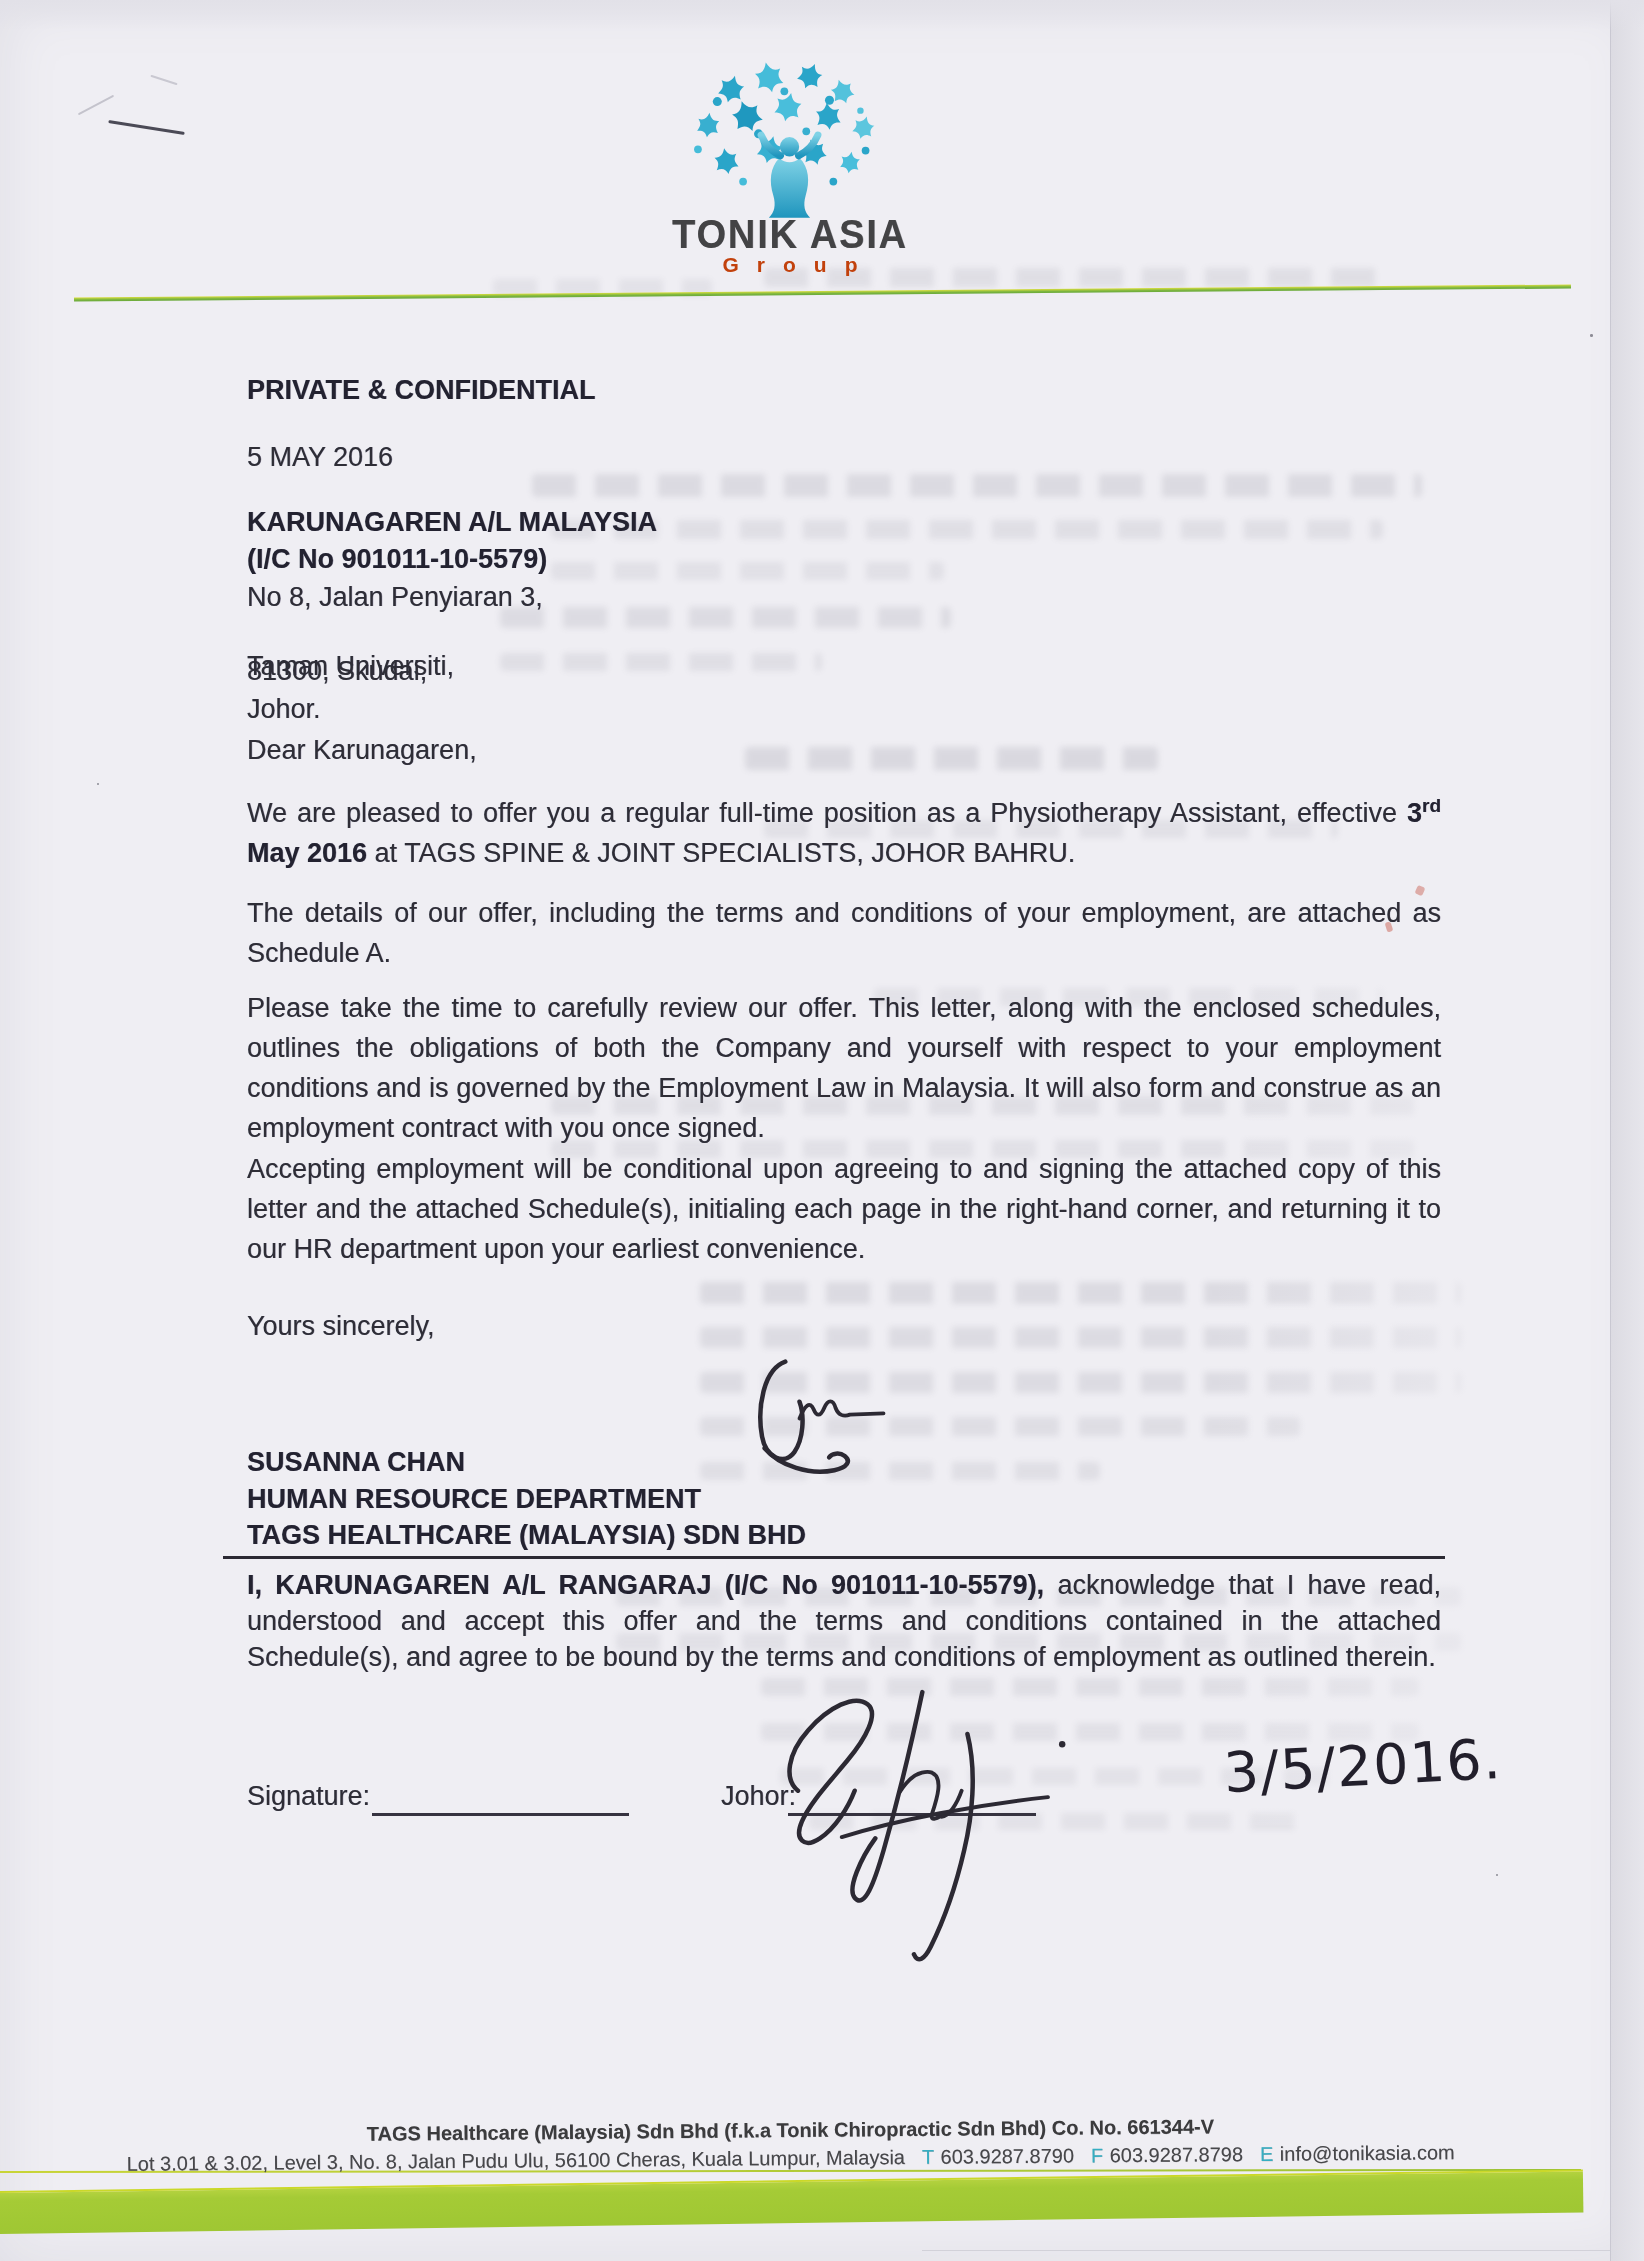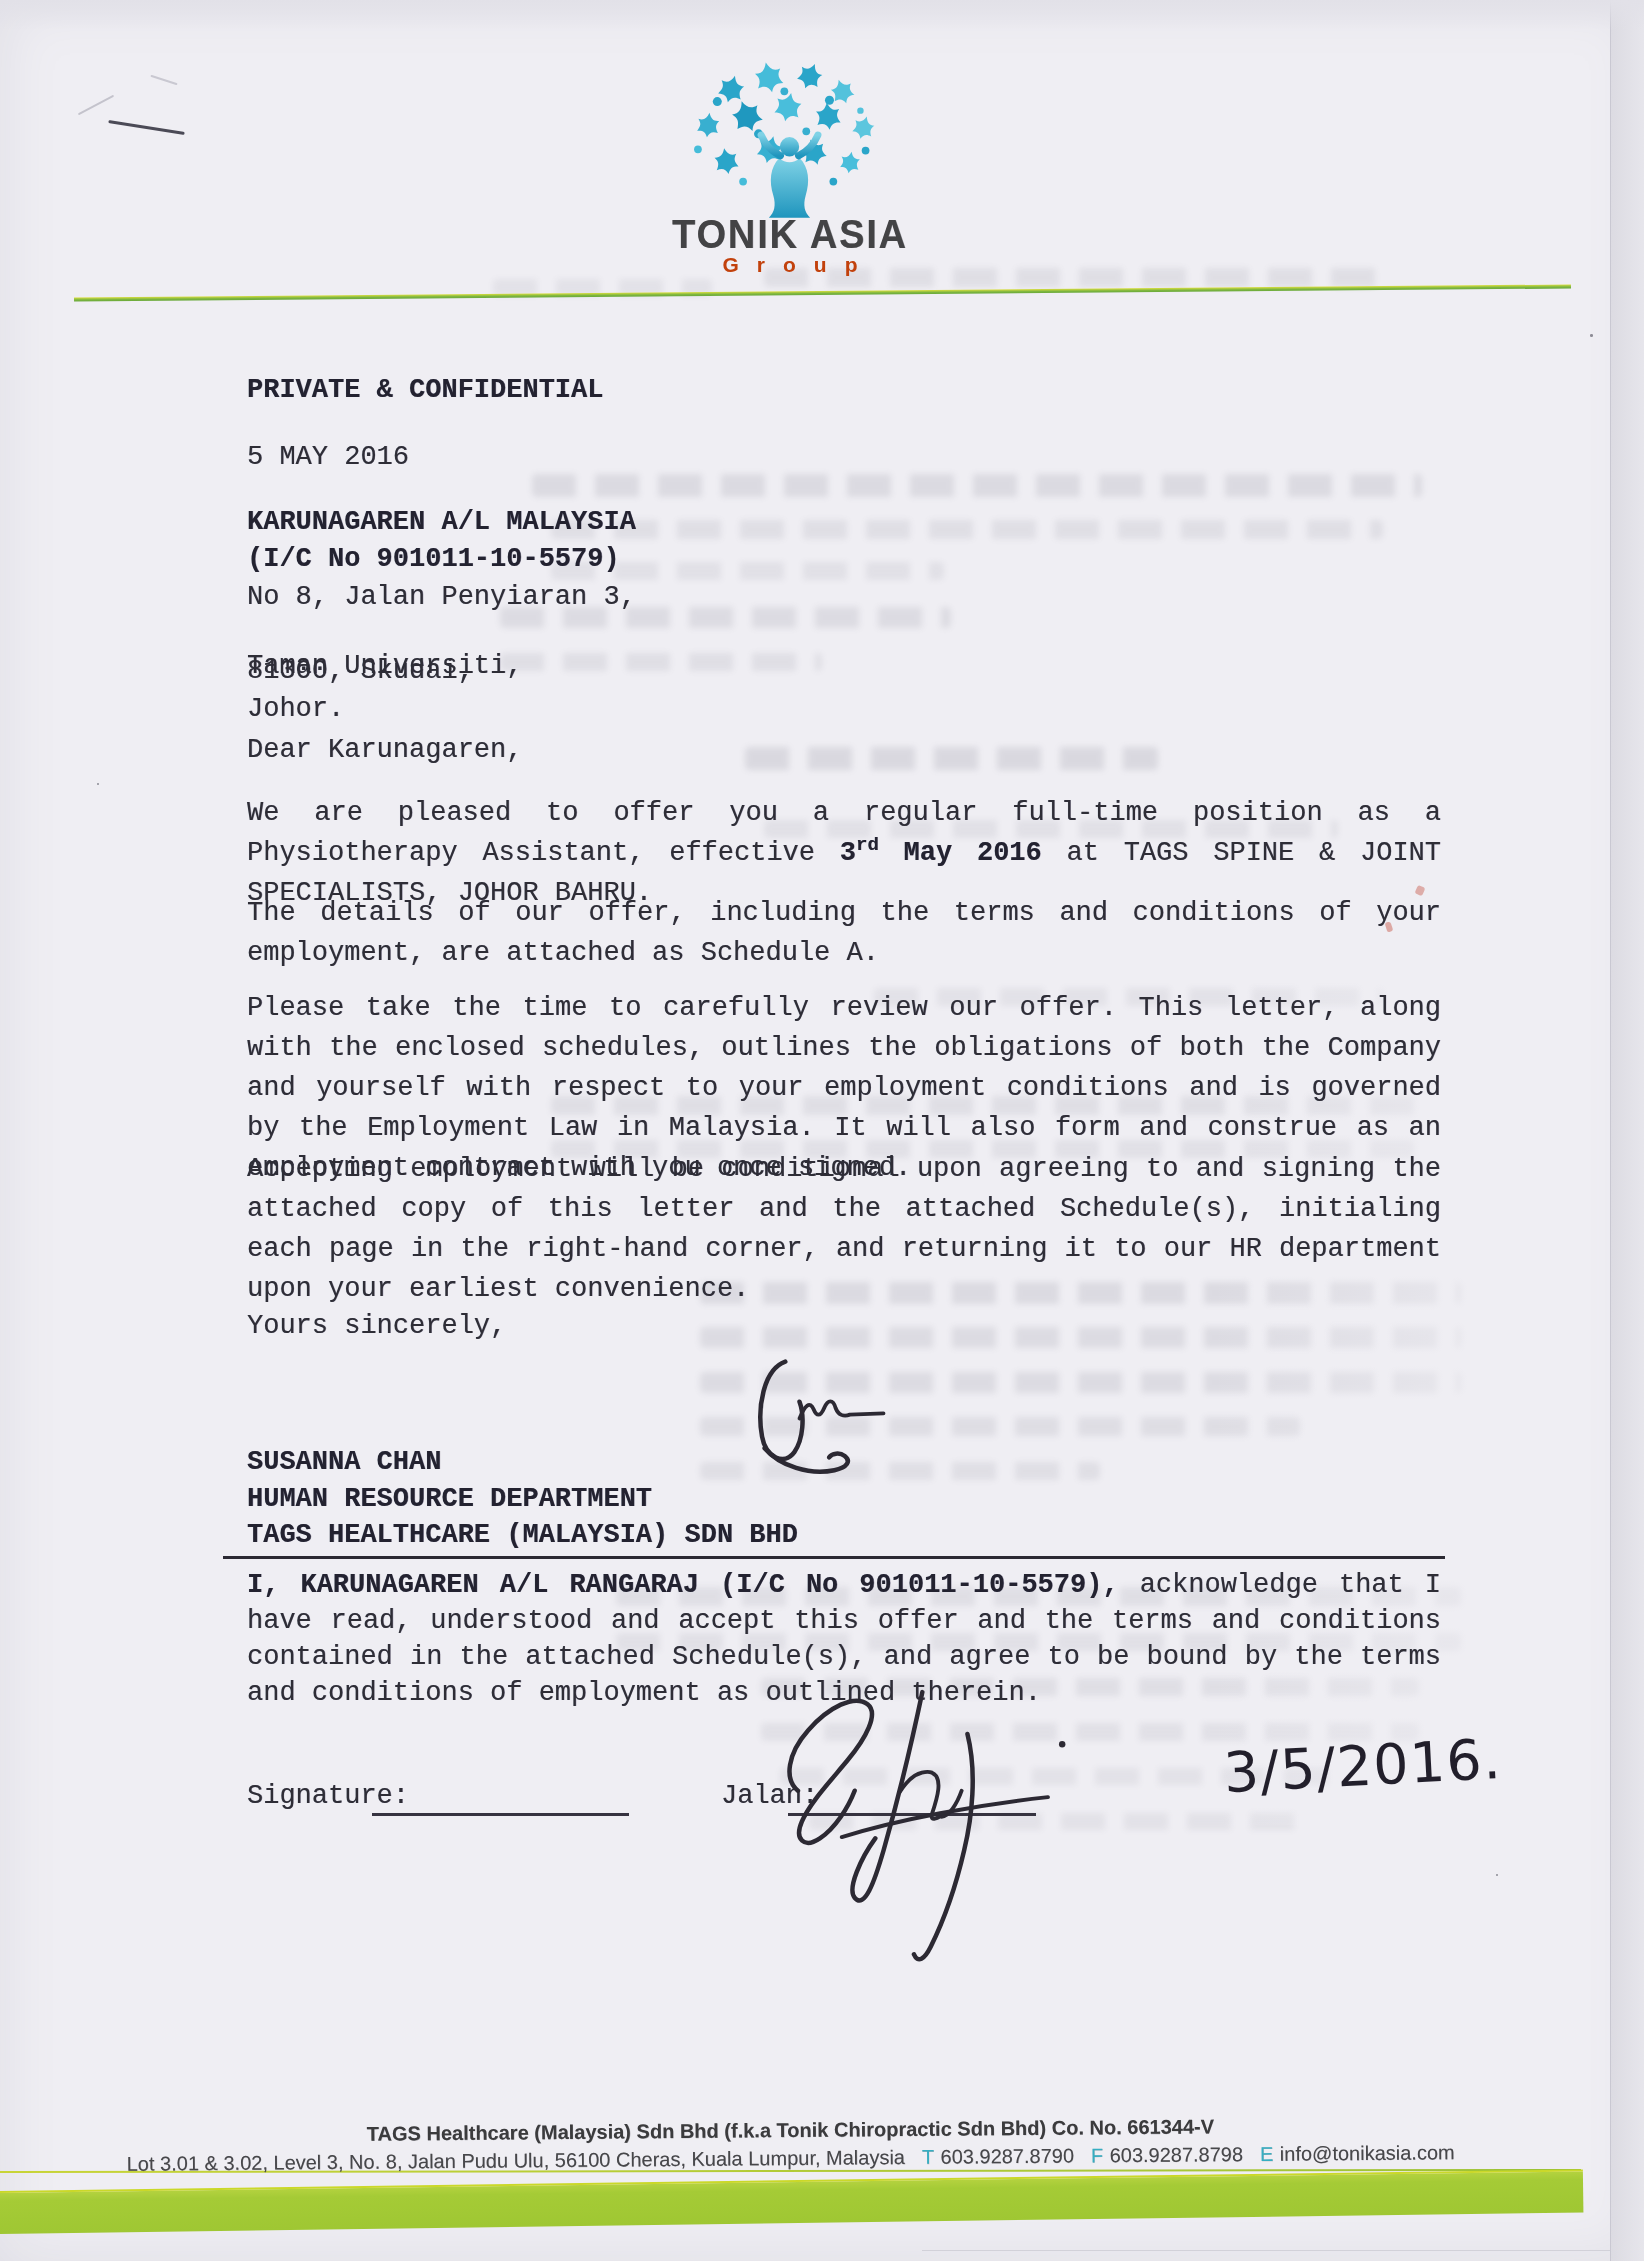--- a/index.html
+++ b/index.html
@@ -31,21 +31,21 @@
     font-size:41px;font-weight:700;letter-spacing:1.9px;color:#434345;
     transform:scaleX(.93);text-shadow:0.4px 0.4px 0.6px rgba(40,40,50,.4);}
   .brand-sub{position:absolute;left:645px;top:253px;width:290px;text-align:center;
     font-size:21px;font-weight:700;letter-spacing:18px;text-indent:18px;color:#c2410c;}
   .header-rule{position:absolute;left:74px;top:291px;width:1497px;height:3.9px;
     background:linear-gradient(180deg,#d7dd3f 0%,#7cb53f 60%,#69a83a 100%);
     transform:rotate(-.5deg);}
   
   .letter{position:absolute;left:247px;top:0;width:1194px;font-size:27px;z-index:6;}
   .letter>*{position:absolute;left:0;width:100%;}
-  .t{text-shadow:0.4px 0.4px 0.6px rgba(55,45,80,.42),-0.3px -0.1px 0.5px rgba(40,95,115,.16);font-family:Liberation Mono, monospace;}
+  .t{text-shadow:0.4px 0.4px 0.6px rgba(55,45,80,.42),-0.3px -0.1px 0.5px rgba(40,95,115,.16);}
   .b{font-weight:700;color:#232230;}
   .para{text-align:justify;line-height:40px;margin:0;}
   sup{font-size:19px;vertical-align:super;line-height:0;}
   .ack-rule{position:absolute;left:-24.5px;top:1556px;width:1222px;height:2.6px;background:#2b2933;}
   .ack{line-height:36px;}
   .sig-underline{position:absolute;height:2.6px;background:#363340;top:1813px;}
   .hand{position:absolute;z-index:7;}
   .hand path{fill:none;stroke:#2c2933;stroke-linecap:round;stroke-linejoin:round;}
   .hand-date-text{font-family:"DejaVu Sans",sans-serif;font-size:86px;fill:#221f2b;letter-spacing:2px;}
   .redmark{position:absolute;background:#c44f3f;pointer-events:none;}
@@ -179,21 +179,21 @@
     <div class="t b" style="top:1484px">HUMAN RESOURCE DEPARTMENT</div>
     <div class="t b" style="top:1520px">TAGS HEALTHCARE (MALAYSIA) SDN BHD</div>
 
     <div class="ack-rule"></div>
 
     <p class="para ack t" style="top:1567px"><span class="b">I, KARUNAGAREN A/L RANGARAJ (I/C No 901011-10-5579),</span><span> acknowledge that I have read, understood and accept this offer and the terms and conditions contained in the attached Schedule(s), and agree to be bound by the terms and conditions of employment as outlined therein.</span></p>
 
     <div class="t" style="top:1781px;width:auto">Signature:</div>
     <div class="sig-underline" style="left:125px;width:257px"></div>
 
-    <div class="t" style="top:1781px;left:474px;width:auto">Jalan:</div>
+    <div class="t" style="top:1781px;left:474px;width:auto">Johor:</div>
     <div class="sig-underline" style="left:541px;width:248px"></div>
 
     <svg class="hand" style="left:88px;top:1676px" width="322" height="290" viewBox="0 0 500 450">
       <path d="M42 178 C20 160 26 120 58 84 C90 48 130 28 150 44 C168 58 148 96 118 132 C88 168 60 198 48 226 C36 254 52 268 76 252 C100 236 120 204 130 178" stroke-width="7"></path>
       <path d="M235 25 C215 120 195 200 175 270 C160 322 145 362 130 344 C118 330 140 282 162 252" stroke-width="7"></path>
       <path d="M200 180 C225 140 250 150 250 150 C268 158 258 190 250 214 C246 228 262 218 262 218 C276 222 290 195 296 178" stroke-width="6"></path>
       <path d="M305 90 C320 150 312 220 300 270 C288 322 268 380 248 420 C238 440 228 446 222 432" stroke-width="7"></path>
       <path d="M110 250 C200 222 320 200 430 188" stroke-width="6"></path>
       <circle cx="452" cy="106" r="5" fill="#2c2933" stroke="none"></circle>
     </svg>

